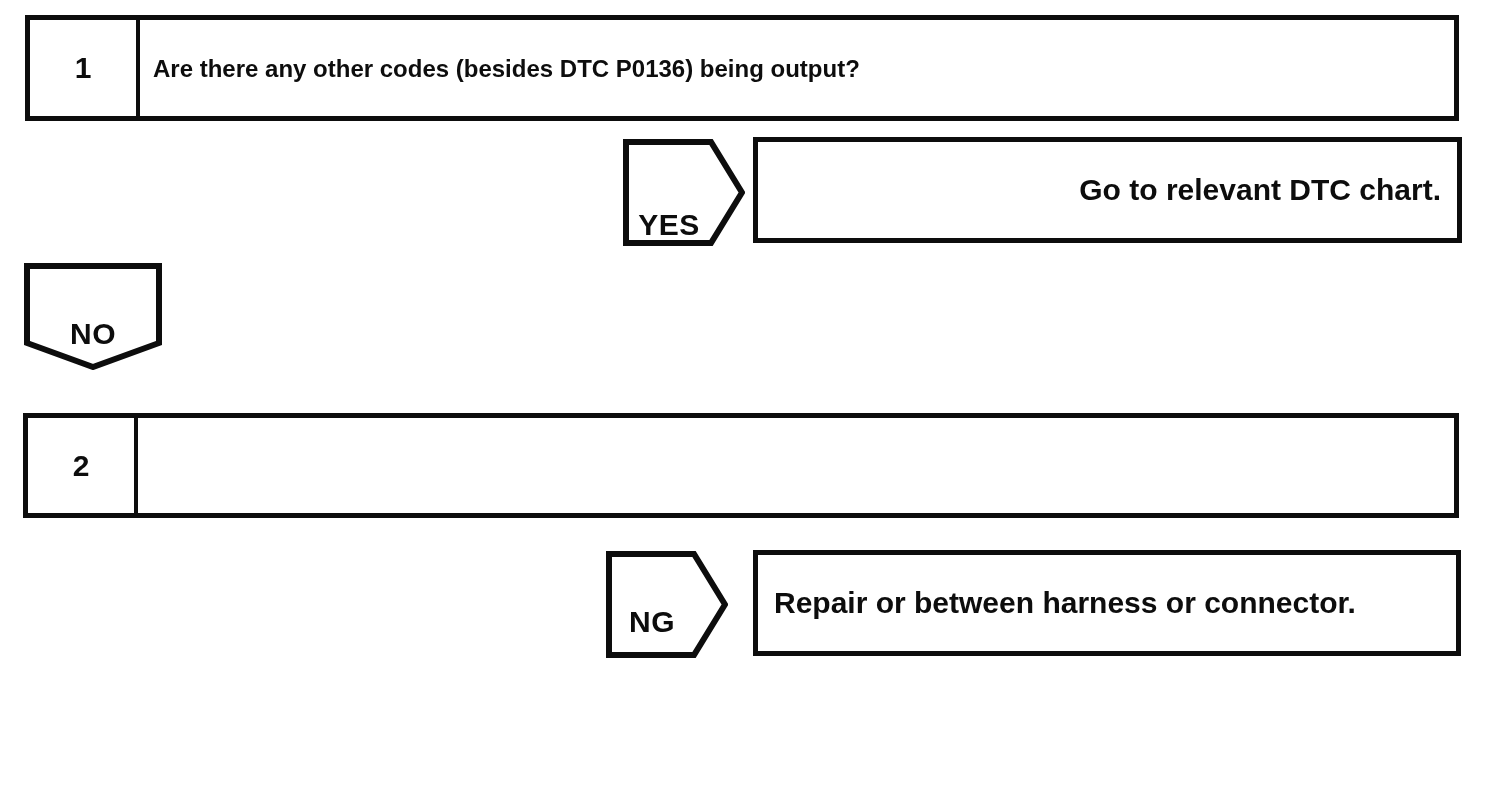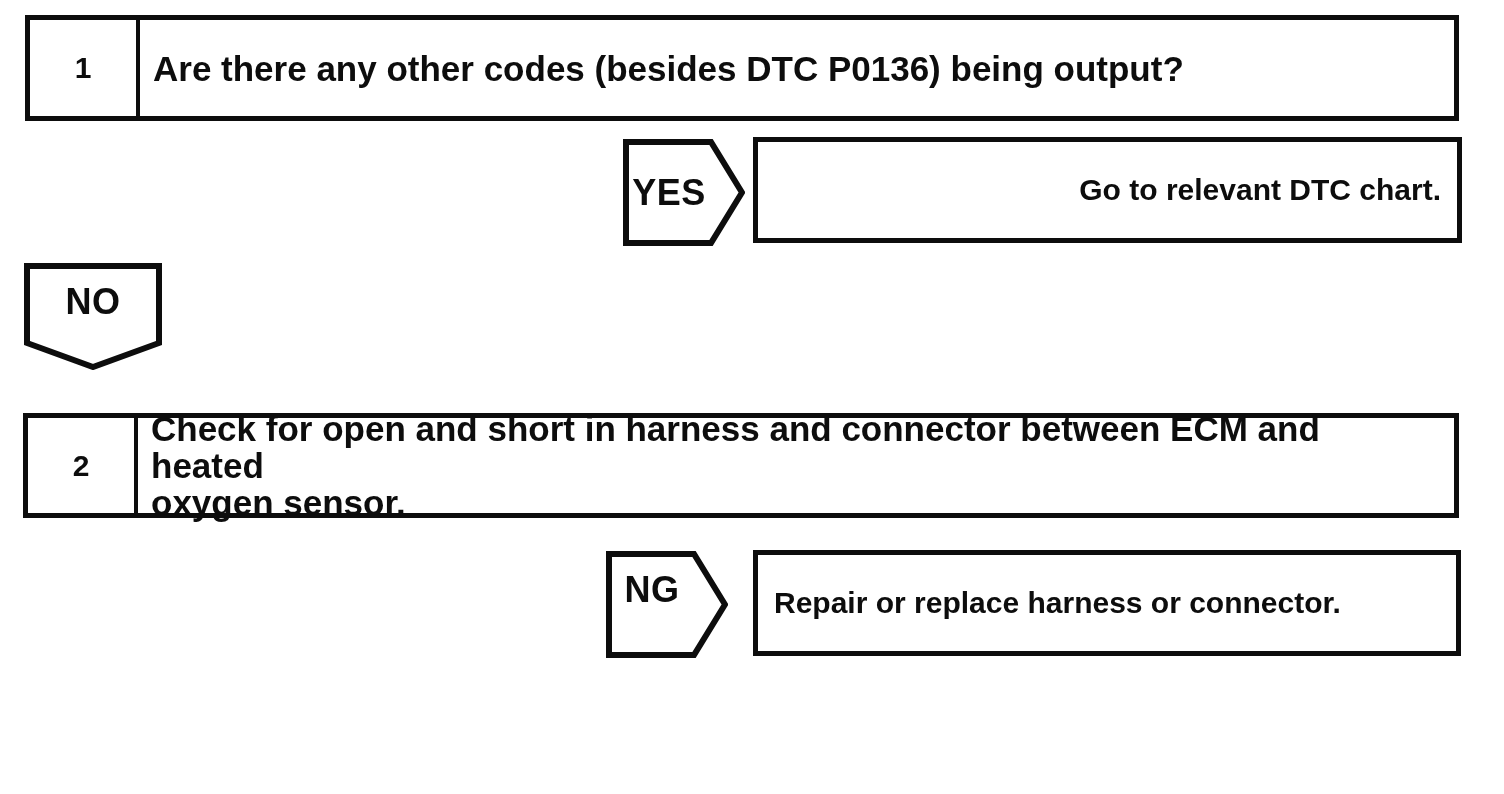--- a/index.html
+++ b/index.html
@@ -33,21 +33,21 @@
     align-items:center;
     justify-content:center;
     font-size:30px;
   }
   .step .q{
     flex:1;
     display:flex;
     align-items:center;
     padding-left:13px;
     padding-right:20px;
-    font-size:35px;
+    font-size:24px;
     line-height:37px;
     white-space:pre-line;
   }
   
   .result{
     position:absolute;
     border:5px solid var(--ink);
     background:var(--paper);
     display:flex;
     align-items:center;
@@ -58,22 +58,23 @@
     font-size:30px;
   }
   
   .connector{position:absolute;}
   .connector svg{position:absolute;left:0;top:0;display:block;}
   .clabel{
     position:absolute;
     display:flex;
     align-items:center;
     justify-content:center;
-    font-size:36px;
+    font-size:30px;
     letter-spacing:0.5px;
+    margin-top:32px;
   }
   .clabel.right-label{left:0;top:0;width:92px;height:100%;}
   .clabel.down-label{left:0;top:0;width:100%;height:78px;}
 </style>
 </head>
 <body>
 
 <div class="page">
 
   <section class="step" style="left:25px;top:15px;width:1434px;height:106px;">
@@ -94,29 +95,27 @@
 
   <div class="connector" style="left:24px;top:263px;width:138px;height:107px;text-decoration:underline;">
     <svg width="138" height="107" viewBox="0 0 138 107">
       <polygon points="3,3 135,3 135,80 69,104 3,80" fill="var(--paper)" stroke="var(--ink)" stroke-width="6" stroke-linejoin="miter"></polygon>
     </svg>
     <span class="clabel down-label">NO</span>
   </div>
 
   <section class="step" style="left:23px;top:413px;width:1436px;height:105px;">
     <div class="num">2</div>
-    <div class="q">Check for open and short in harness and connector between ECM and heated
-oxygen sensor.</div>
   </section>
 
   <div class="connector" style="left:606px;top:551px;width:122px;height:77px;">
     <svg width="122" height="107" viewBox="0 0 122 107">
       <polygon points="3,3 88,3 119,53.5 88,104 3,104" fill="var(--paper)" stroke="var(--ink)" stroke-width="6" stroke-linejoin="miter"></polygon>
     </svg>
     <span class="clabel right-label">NG</span>
   </div>
 
   <section class="result" style="left:753px;top:550px;width:708px;height:106px;">
-    <div class="r">Repair or replace harness or connector.</div>
+    <div class="r">Repair or between harness or connector.</div>
   </section>
 
 
 </div>
 
 </body></html>

